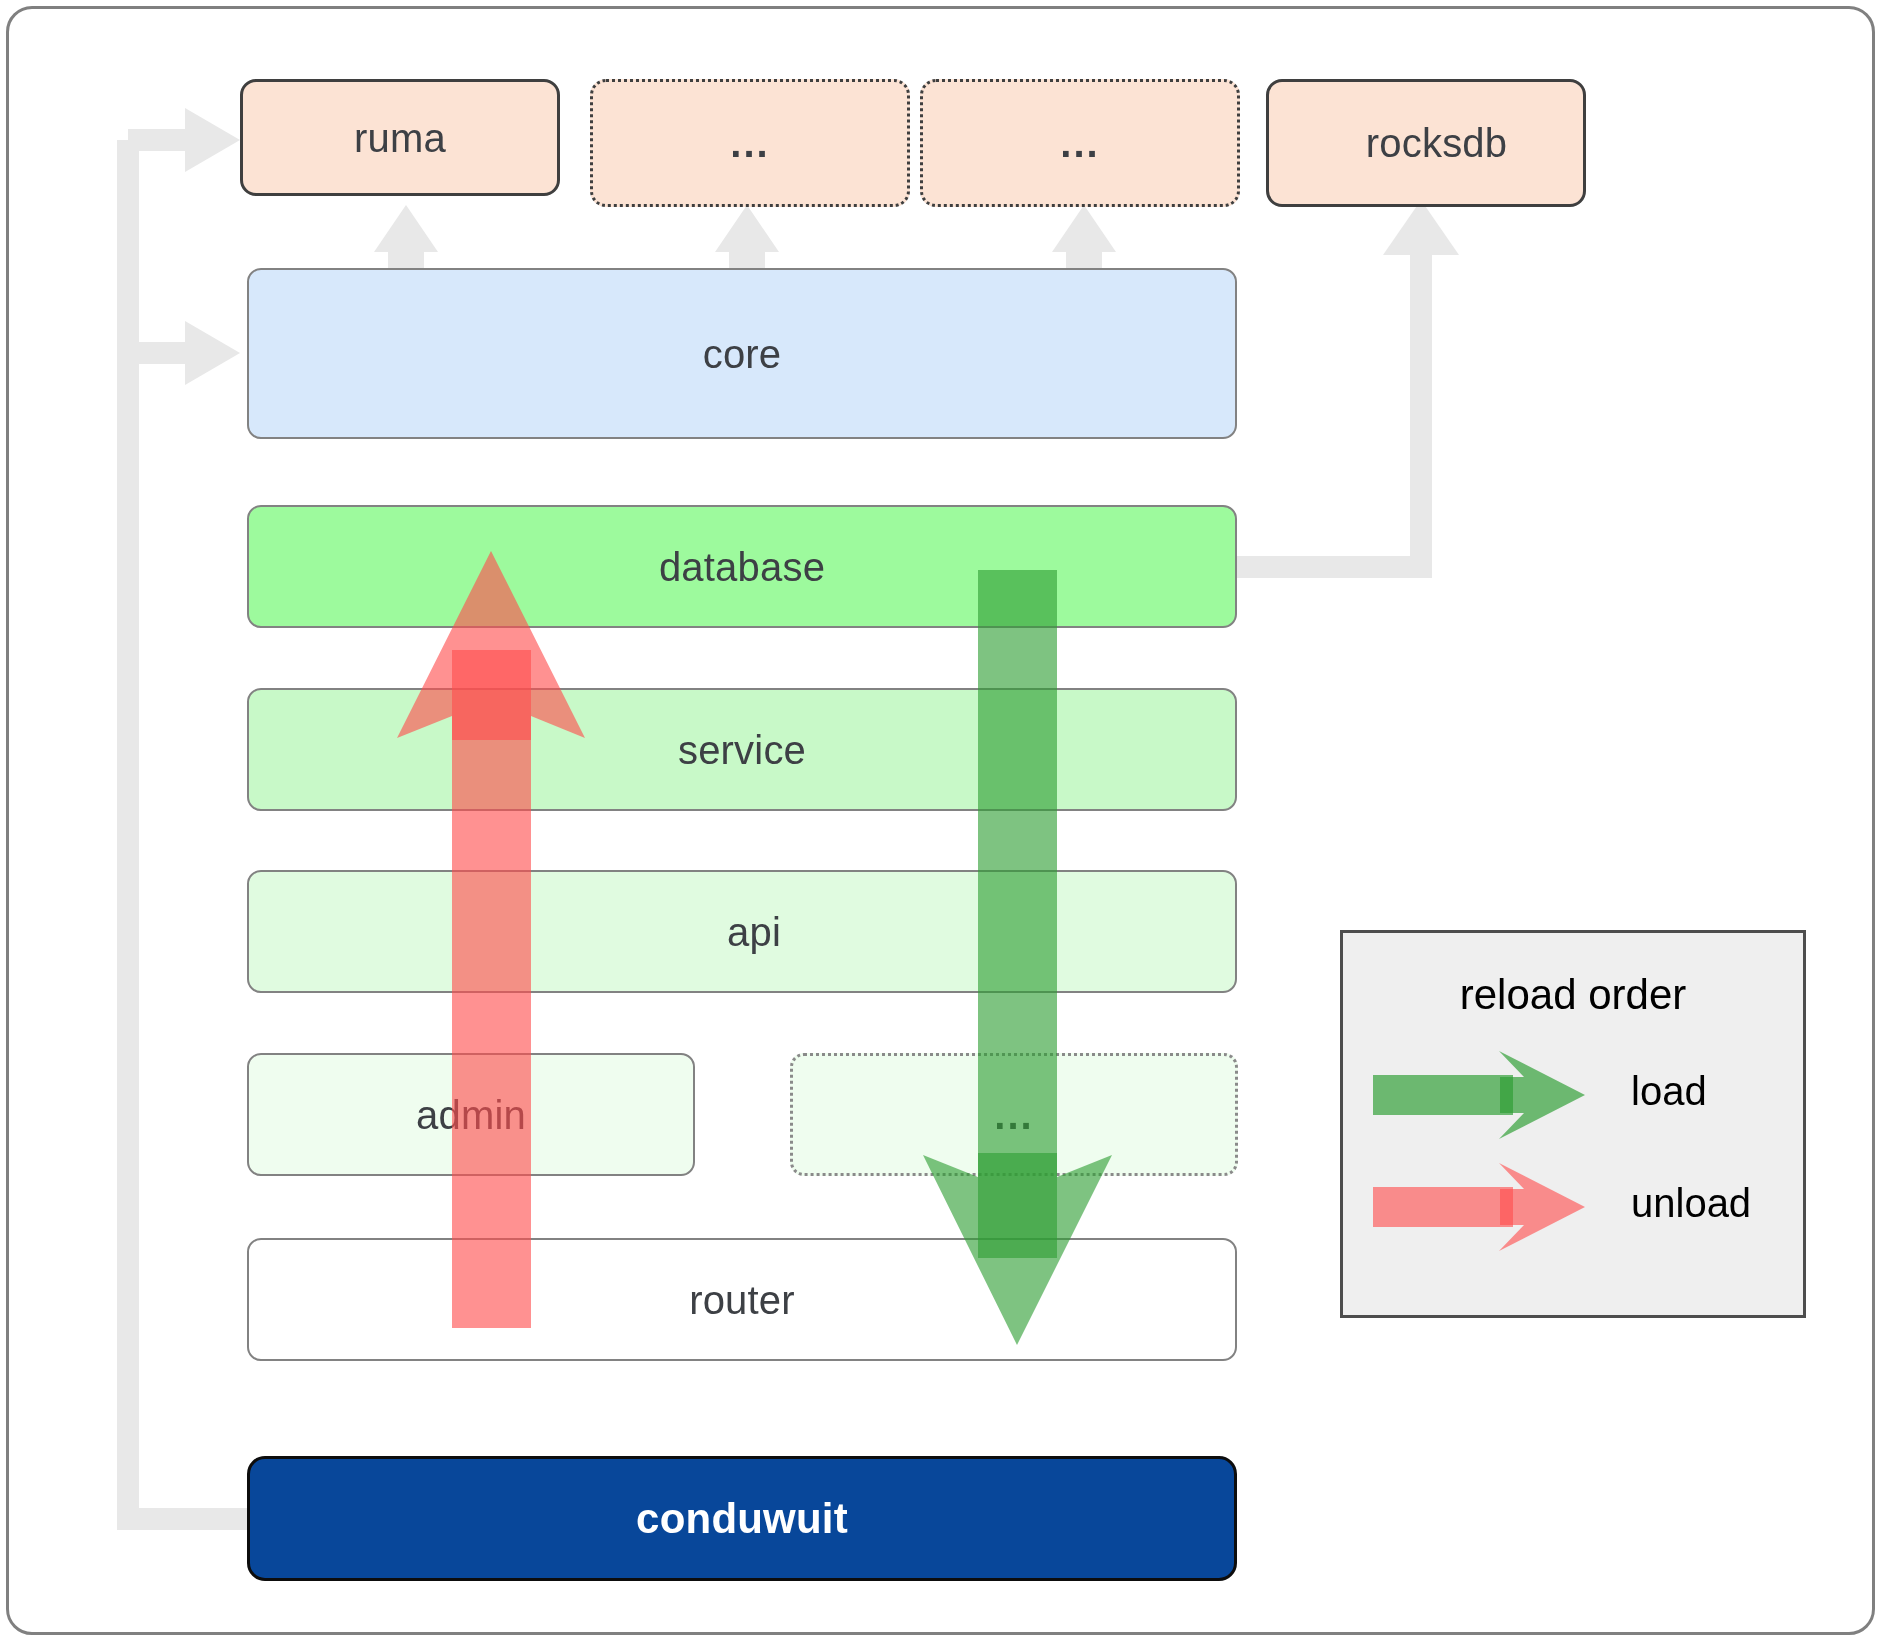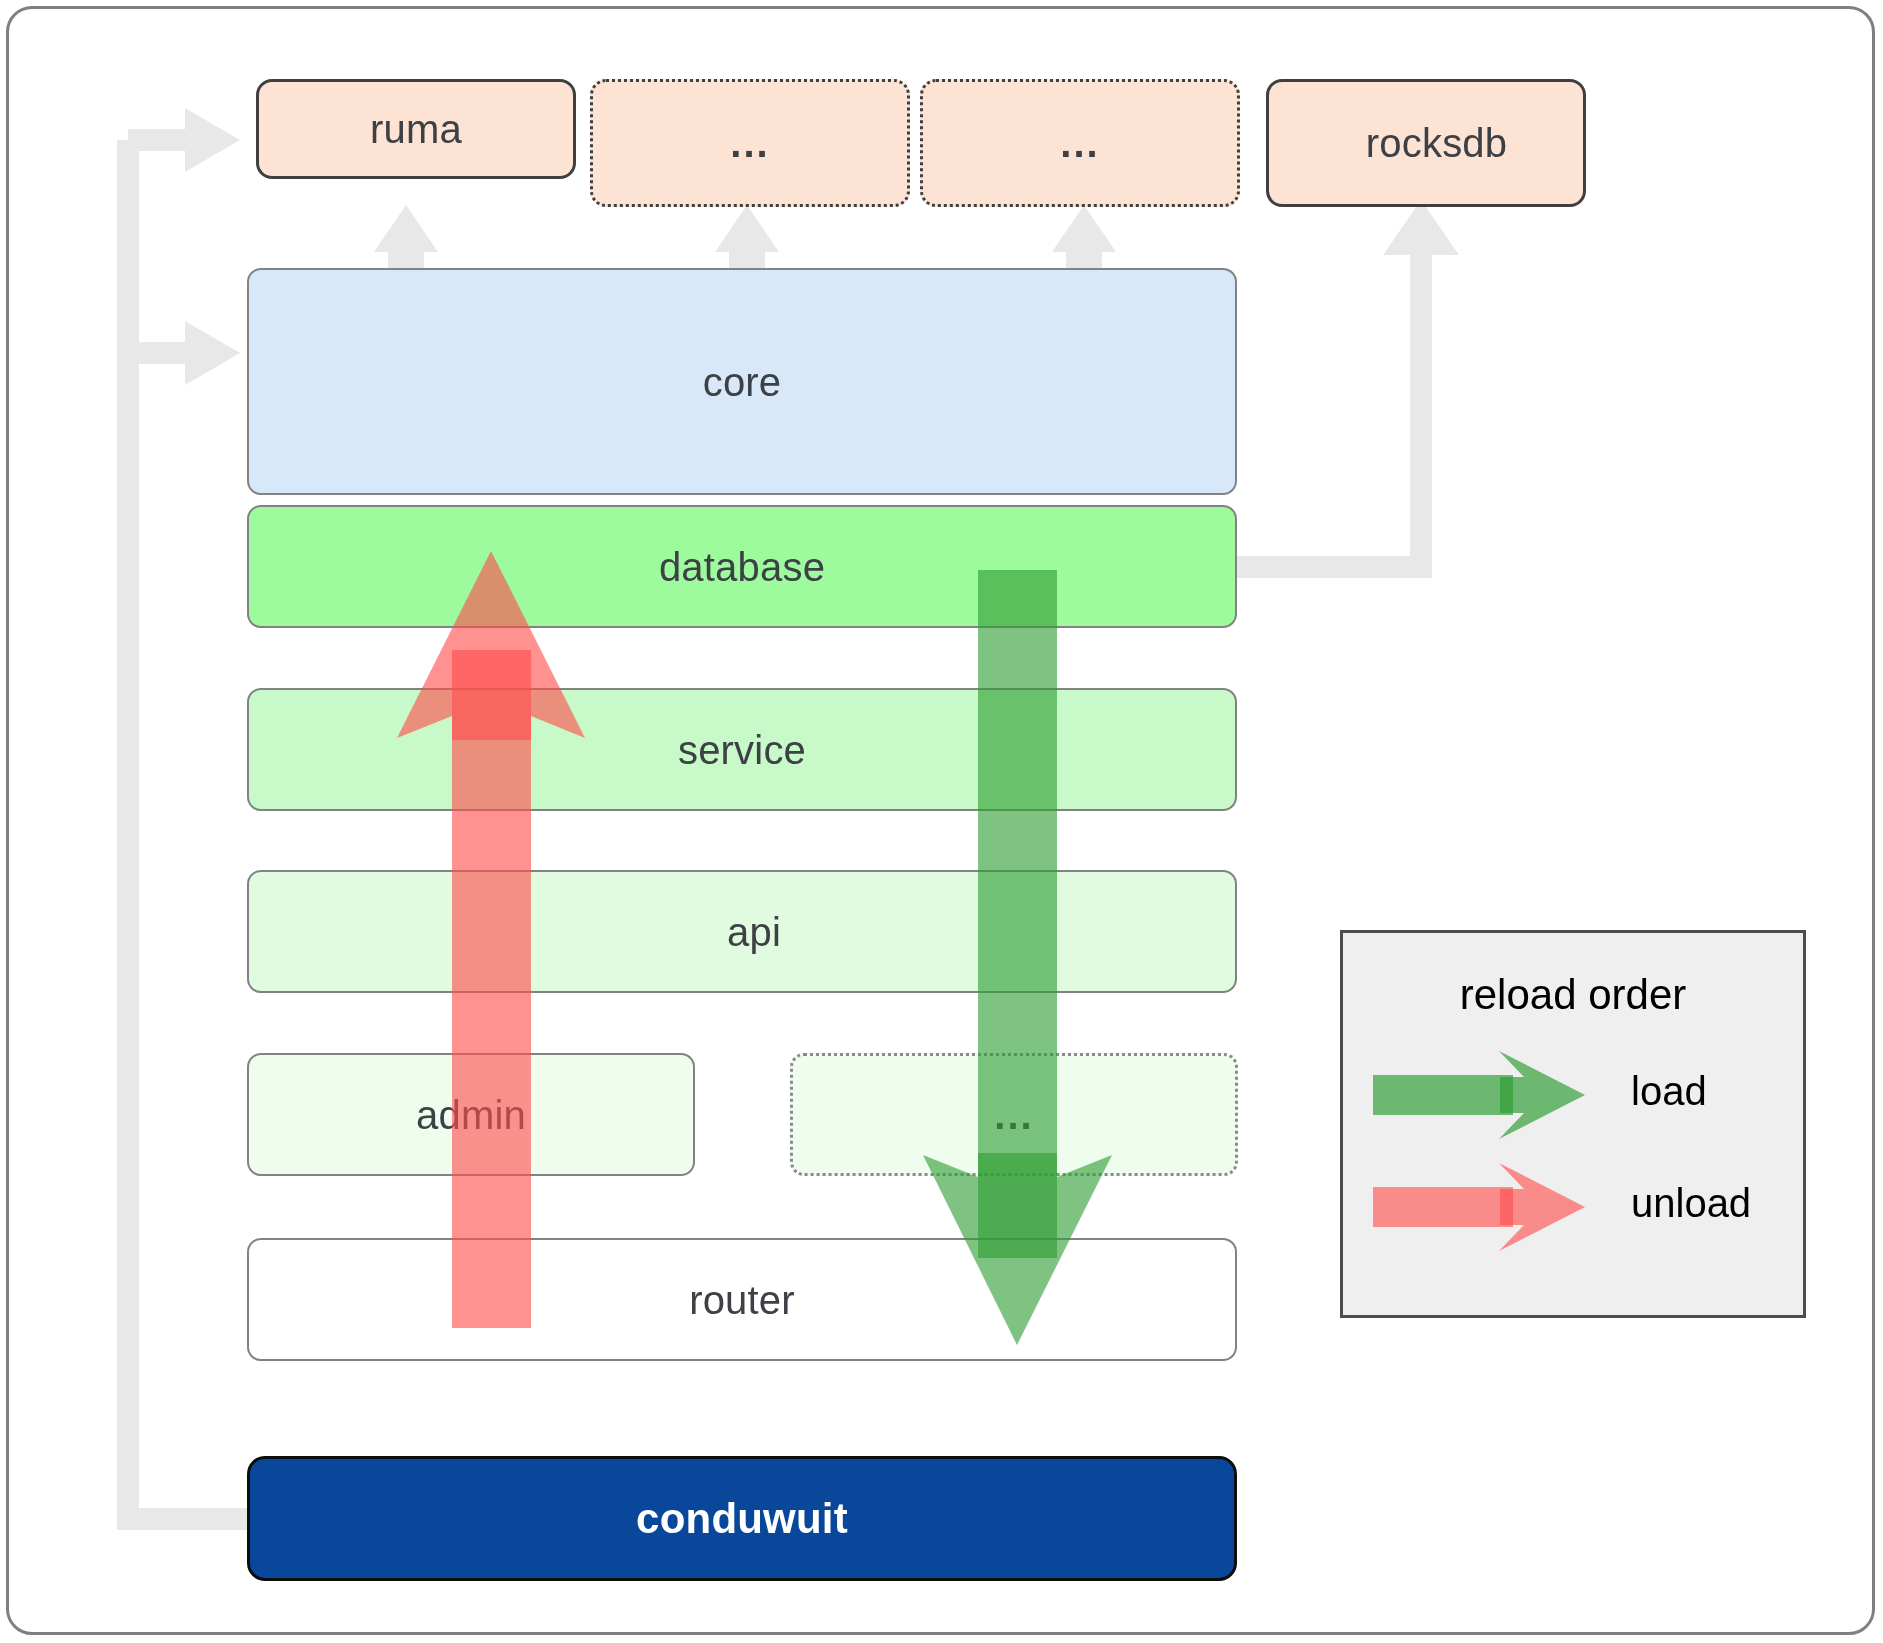--- a/index.html
+++ b/index.html
@@ -178,37 +178,37 @@
     <g fill="#e8e8e8">
       <path d="M 393,253 L 406,216 L 419,253 L 412,253 L 412,283 L 400,283 L 400,253 Z" transform="translate(-2,0) scale(1,1)"></path>
       <g transform="translate(0,0)">
         <path d="M 388,286 L 388,252 L 374,252 L 406,205 L 438,252 L 424,252 L 424,286 Z"></path>
         <path d="M 729,286 L 729,252 L 715,252 L 747,205 L 779,252 L 765,252 L 765,286 Z"></path>
         <path d="M 1066,286 L 1066,252 L 1052,252 L 1084,205 L 1116,252 L 1102,252 L 1102,286 Z"></path>
       </g>
     </g>
   </svg>
 
-  <div class="node dep" style="left:256px; top:79px; width:320px; height:100px;align-items:center;">
+  <div class="node dep" style="left:240px; top:79px; width:320px; height:117px;align-items:center;">
     <span class="node-label">ruma</span>
   </div>
 
   <div class="node dep-dotted" style="left:590px; top:79px; width:320px; height:128px;">
     <span class="dots-label">...</span>
   </div>
 
   <div class="node dep-dotted" style="left:920px; top:79px; width:320px; height:128px;">
     <span class="dots-label">...</span>
   </div>
 
   <div class="node dep" style="left:1266px; top:79px; width:320px; height:128px;padding-left:21px;">
     <span class="node-label">rocksdb</span>
   </div>
 
-  <div class="node core-box" style="left:247px; top:268px; width:990px; height:227px;">
+  <div class="node core-box" style="left:247px; top:268px; width:990px; height:171px;">
     <span class="node-label">core</span>
   </div>
 
   <div class="node layer-box" style="left:247px; top:505px; width:990px; height:123px; background:#9dfa9d;">
     <span class="node-label">database</span>
   </div>
 
   <div class="node layer-box" style="left:247px; top:688px; width:990px; height:123px; background:#c8f9c8;">
     <span class="node-label">service</span>
   </div>

